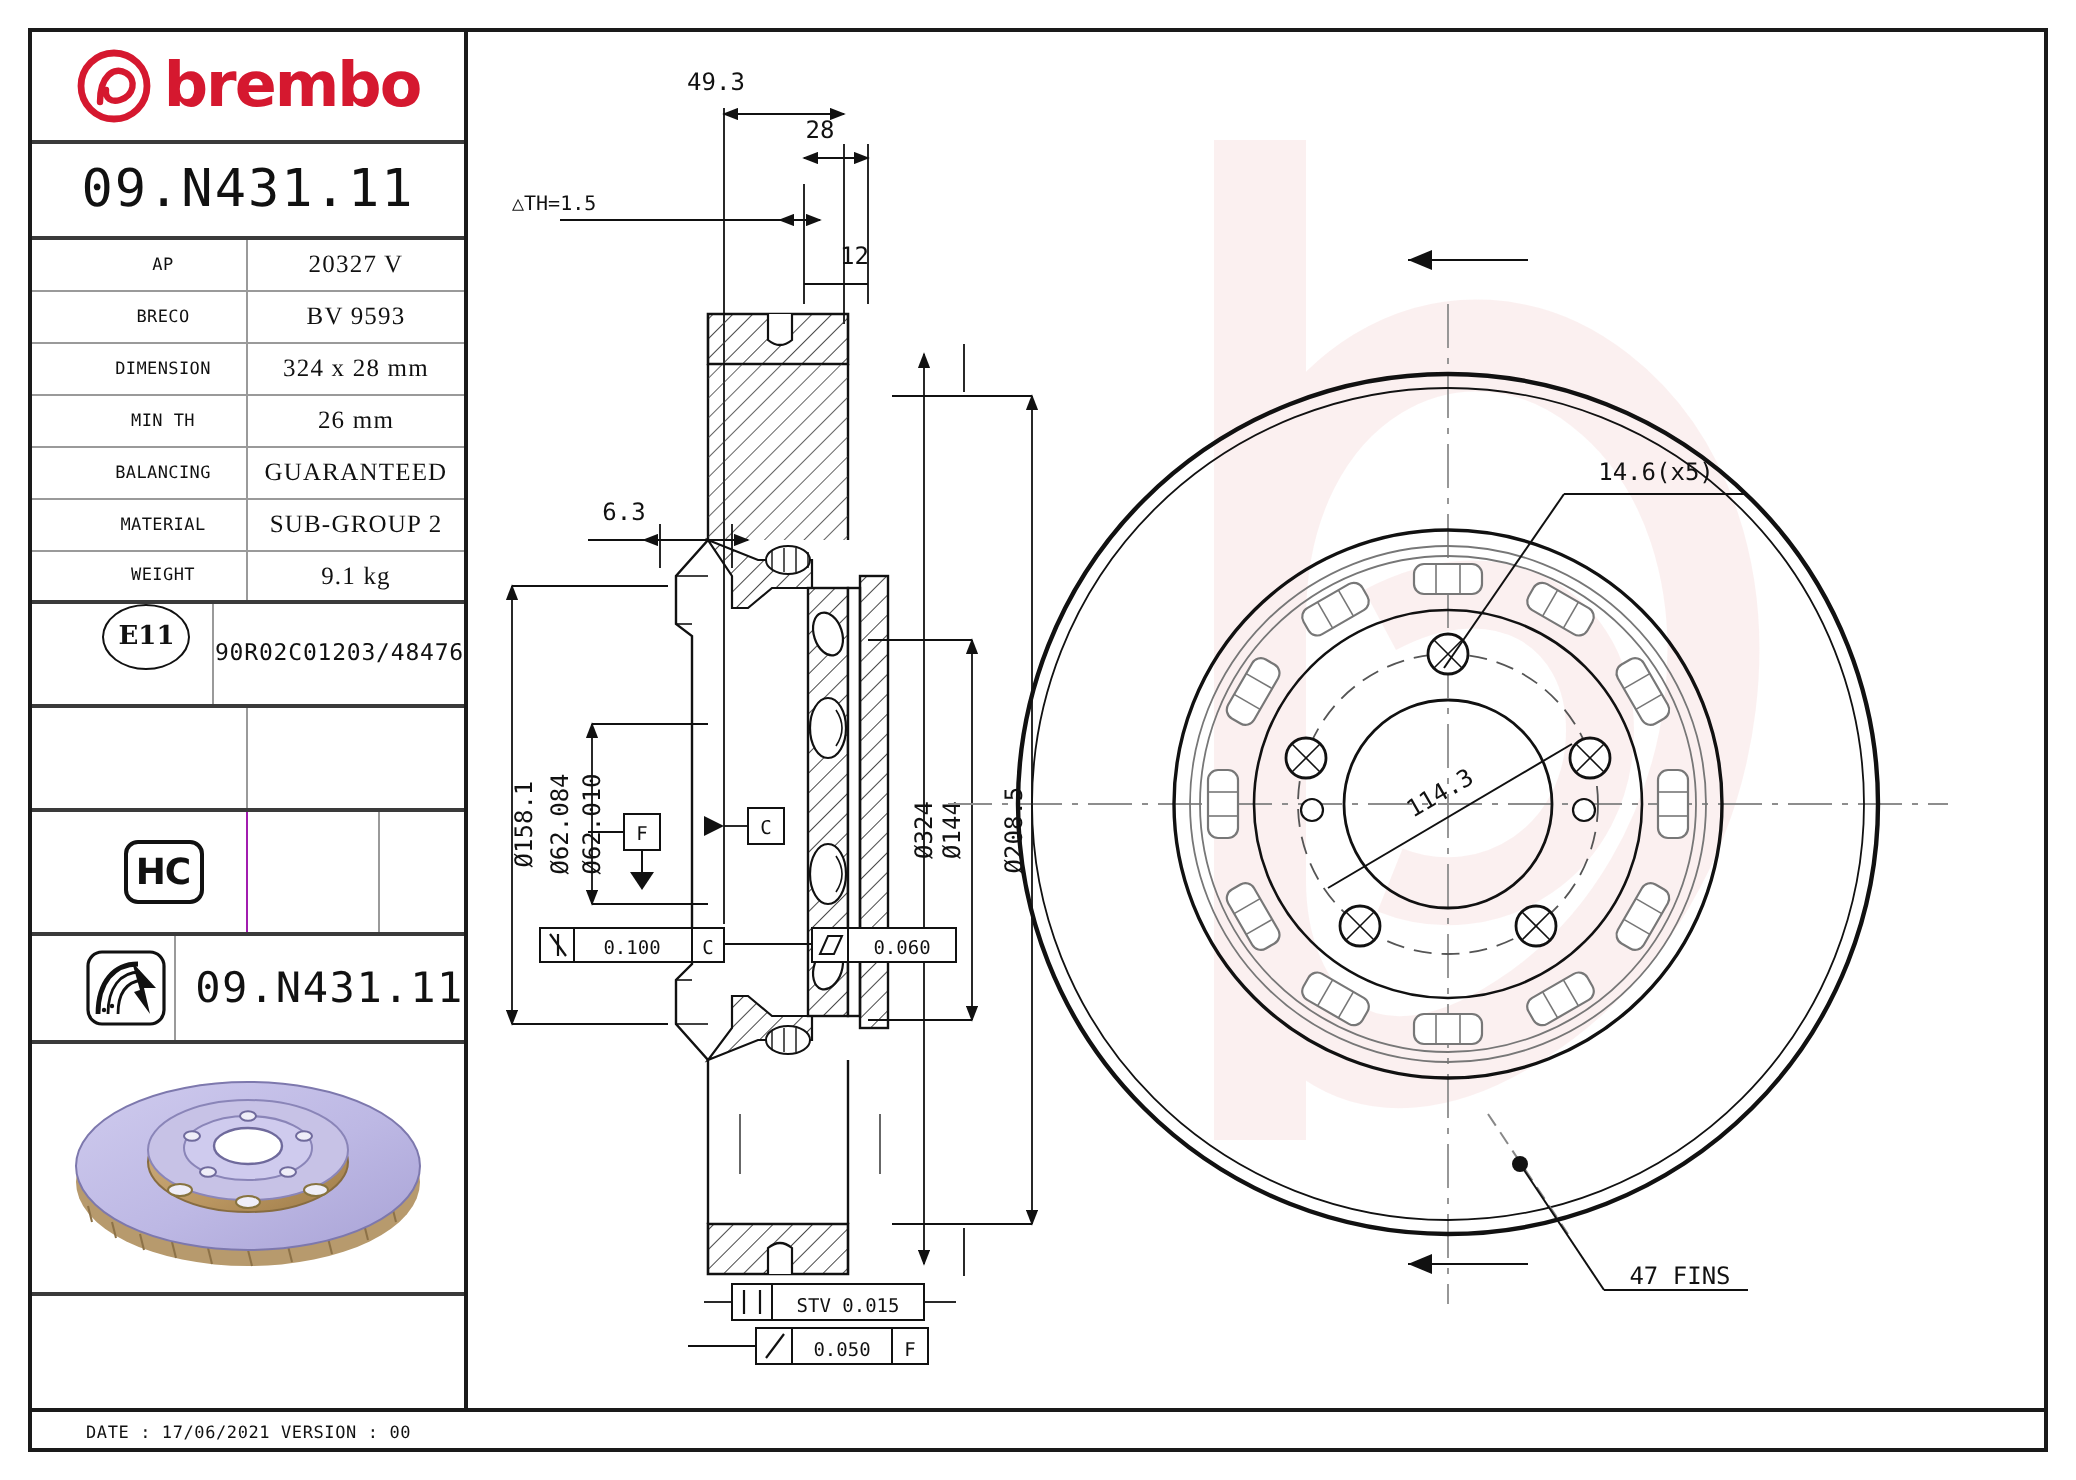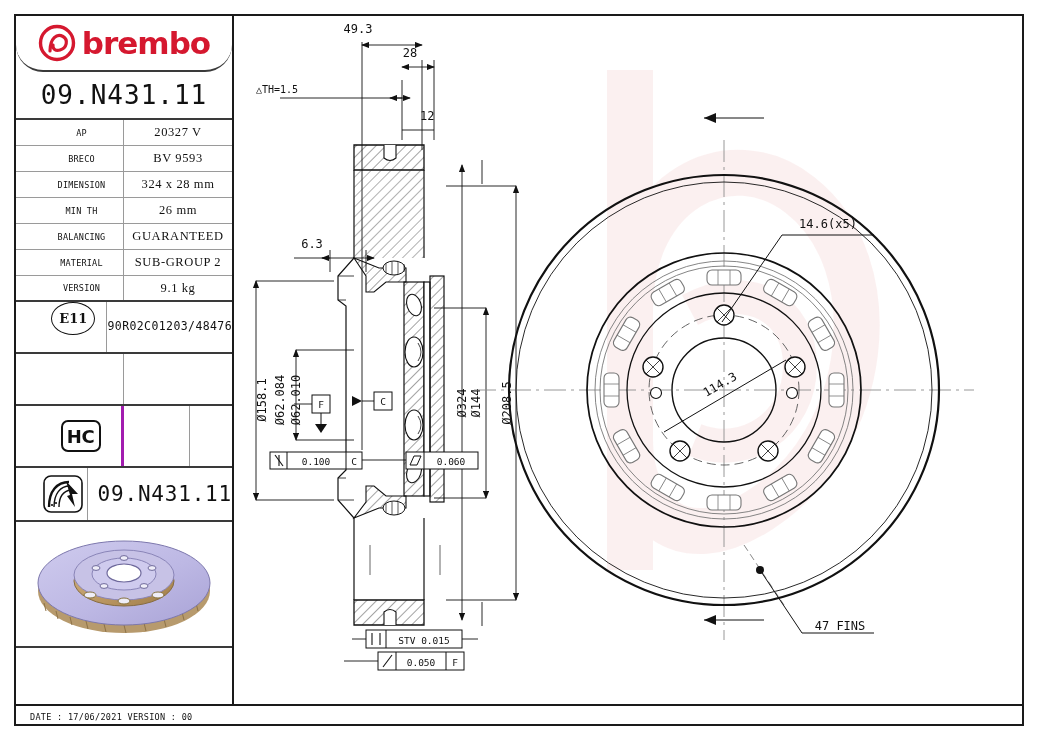--- a/index.html
+++ b/index.html
@@ -78,21 +78,20 @@
     font-size: 12.5px; color: #111; letter-spacing: .6px; font-family: Liberation Serif, serif;
   }
 
   
   .logorow {
     height: 56px;
     border-bottom: 2px solid #3a3a3a;
     display: flex; align-items: center; justify-content: center;
     gap: 6px;
     padding: 0 8px;
-    border-radius: 27px;
   }
   .bmark { flex: 0 0 auto; }
   .btext {
     font-family: "DejaVu Sans", sans-serif;
     font-size: 31px; font-weight: bold;
     color: #d5182f; letter-spacing: -1px;
     line-height: 1;
   }
 
   
@@ -125,21 +124,21 @@
     align-items: center; justify-content: center;
     font-size: 11.5px; color: #111; line-height: 1.35; letter-spacing: .4px;
   }
 
   .emptyrow { height: 52px; }
   .emptyrow .tcell-r { }
 
   
   .hcrow { height: 62px; }
   .hccell-l {
-    width: 84px; border-right: 3px solid #a21caf;
+    width: 84px; border-right: 1px solid #a21caf;
     display: flex; align-items: center; justify-content: center;
   }
   .hcbox {
     width: 40px; height: 32px;
     border: 2.2px solid #111; border-radius: 7px;
     display: flex; align-items: center; justify-content: center;
     font-family: "DejaVu Sans", sans-serif;
     font-size: 18px; font-weight: bold; color: #111; letter-spacing: -.5px;
   }
   .hcmid { width: 66px; border-right: 1px solid #9a9a9a; }
@@ -164,28 +163,28 @@
     border-bottom: 2px solid #3a3a3a;
   }
 
   
   .datebar {
     position: absolute;
     left: 16px; top: 708px;
     width: 214px; height: 18px;
     display: flex; align-items: center;
     font-size: 8.5px; color: #111; letter-spacing: .3px;
-    padding-left: 14px;
+    padding-left: 27px;
     z-index: 5;
   }
 
   
   .drawing {
     position: absolute;
-    left: 234px; top: 0;
+    left: 234px; top: 12px;
     width: 788px; height: 688px;
     z-index: 3;
   }
   .drawing svg { display: block; }
 
   text.dim {
     font-family: "DejaVu Sans Mono", monospace;
     font-size: 12px;
     fill: #111;
   }
@@ -251,21 +250,21 @@
     </div>
     <div class="trow">
       <div class="tcell-l">BALANCING</div>
       <div class="tcell-r">GUARANTEED</div>
     </div>
     <div class="trow">
       <div class="tcell-l">MATERIAL</div>
       <div class="tcell-r">SUB-GROUP 2</div>
     </div>
     <div class="trow thick">
-      <div class="tcell-l">VERSION</div>
+      <div class="tcell-l">WEIGHT</div>
       <div class="tcell-r">9.1 kg</div>
     </div>
 
     <div class="trow erow thick">
       <div class="ecell-l">
         <div class="ellipse">E11</div>
       </div>
       <div class="ecell-r">
         <span>90R</span>
         <span>02C01203/48476</span>

